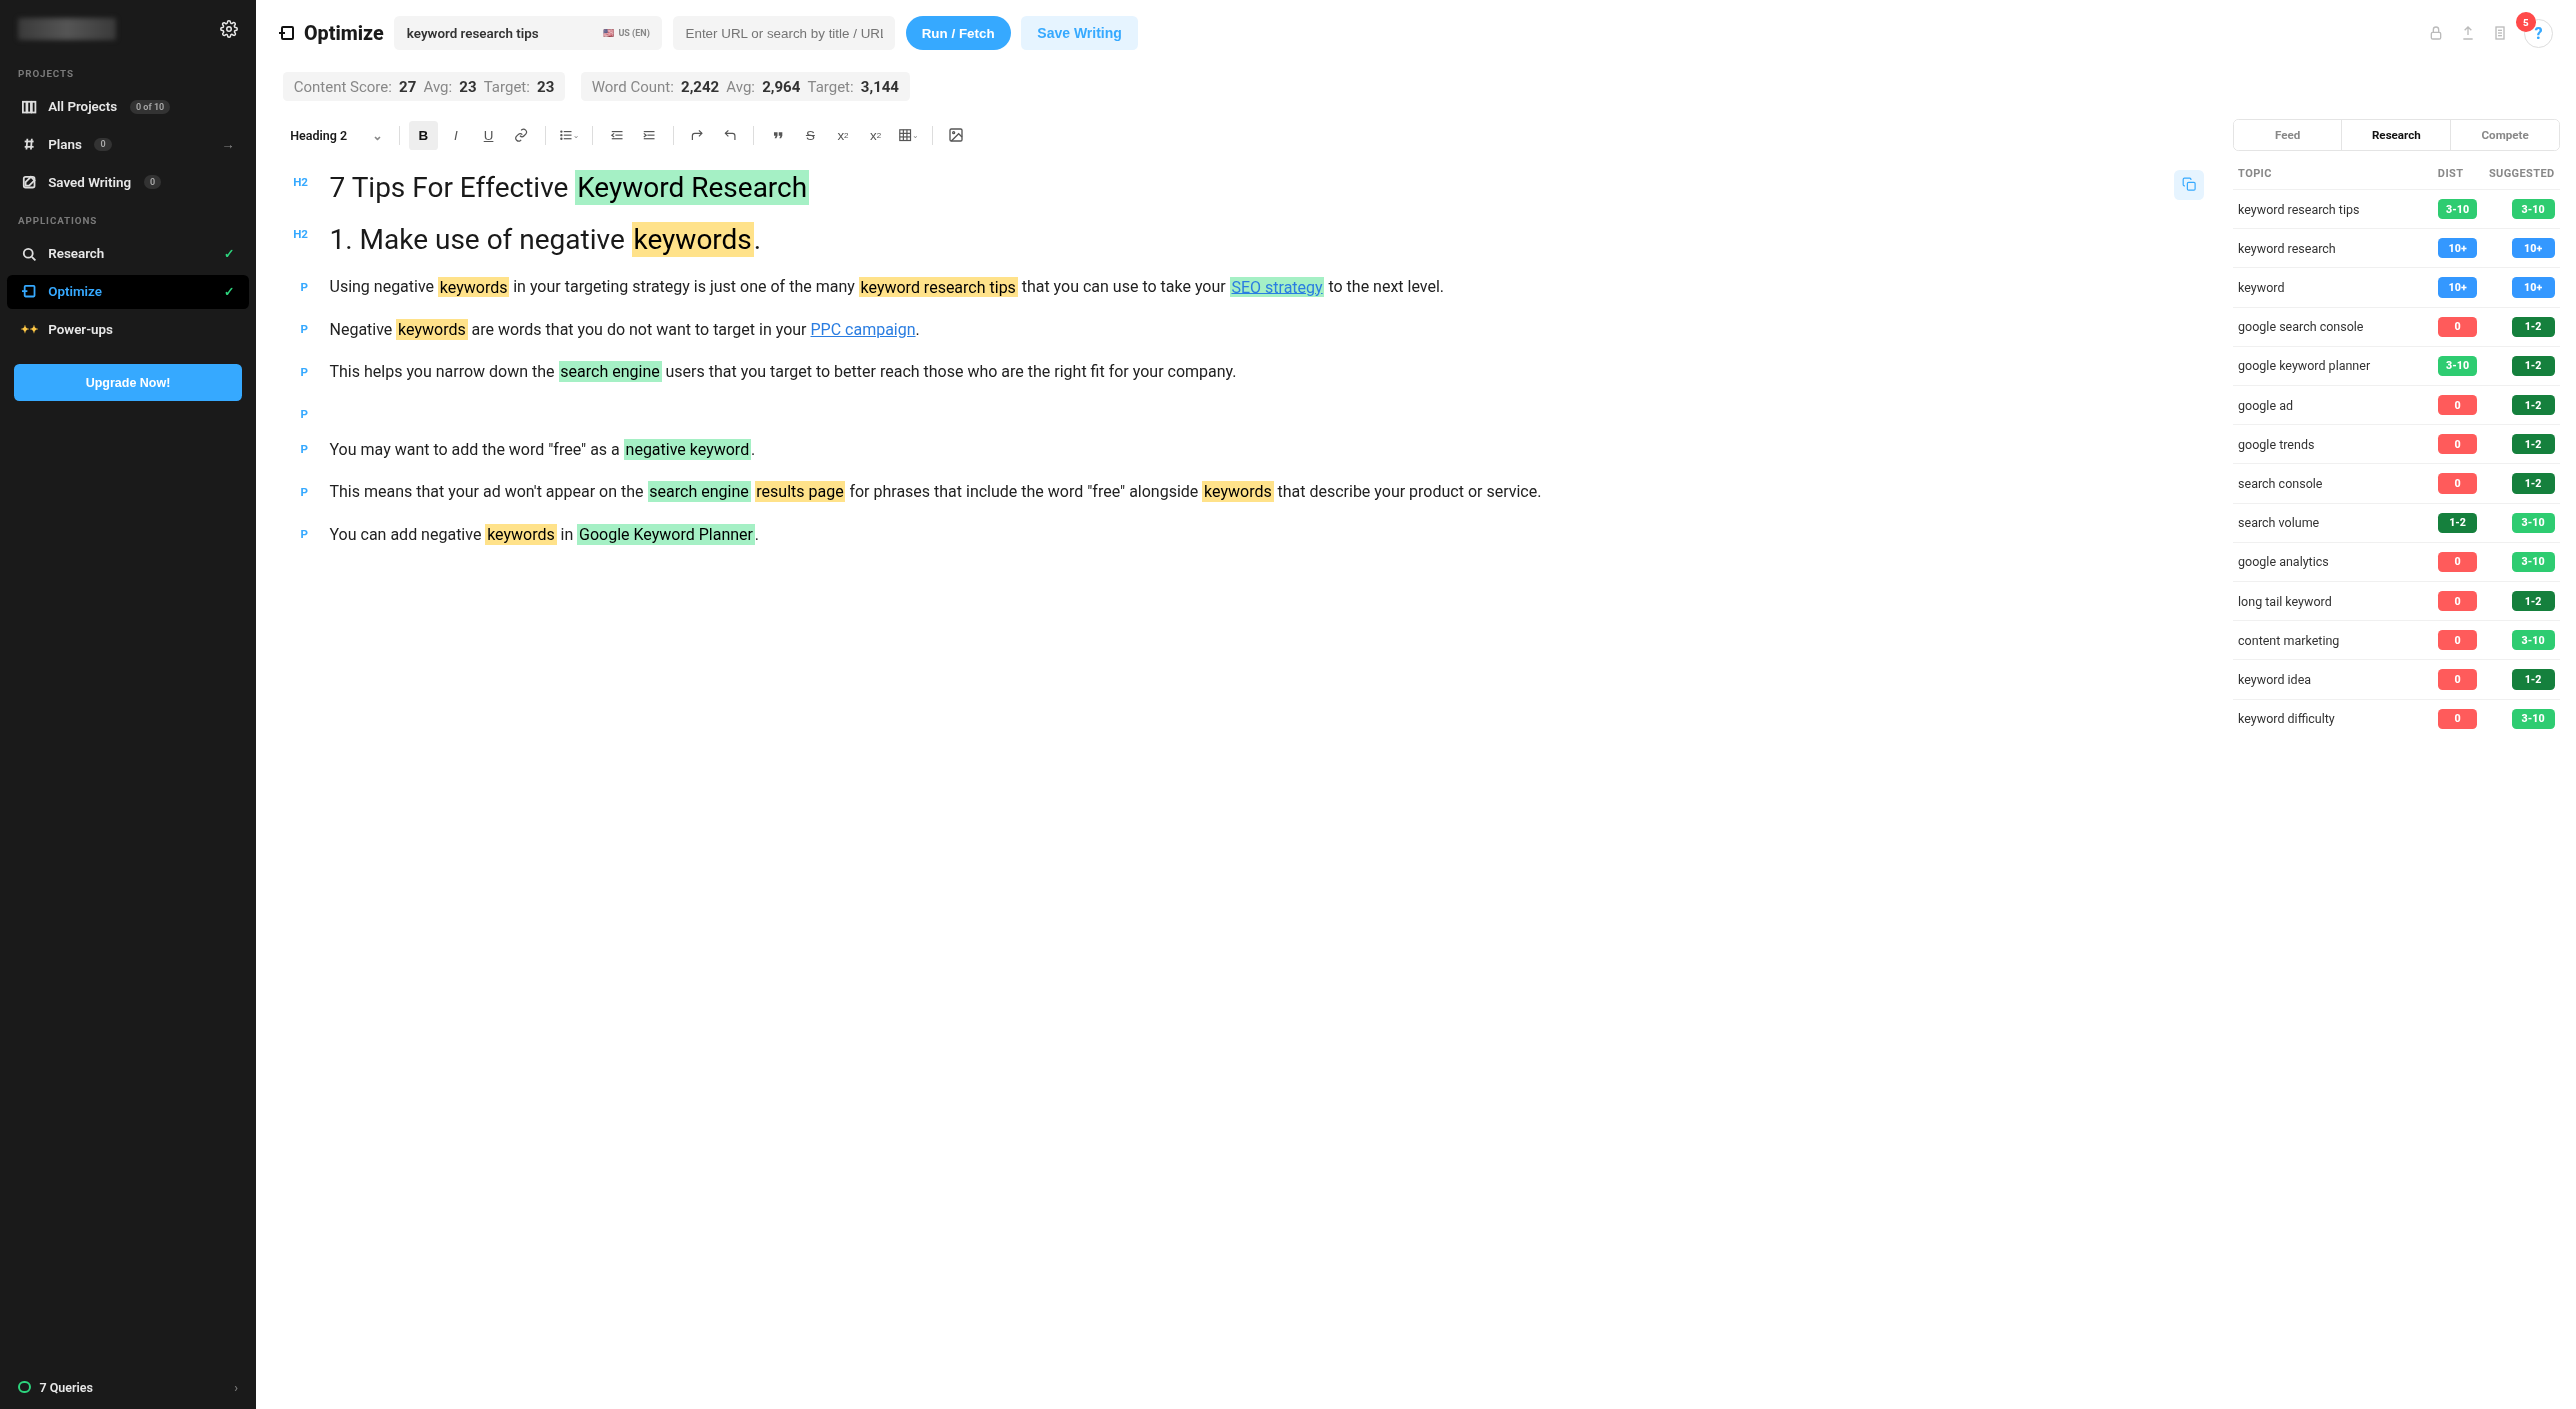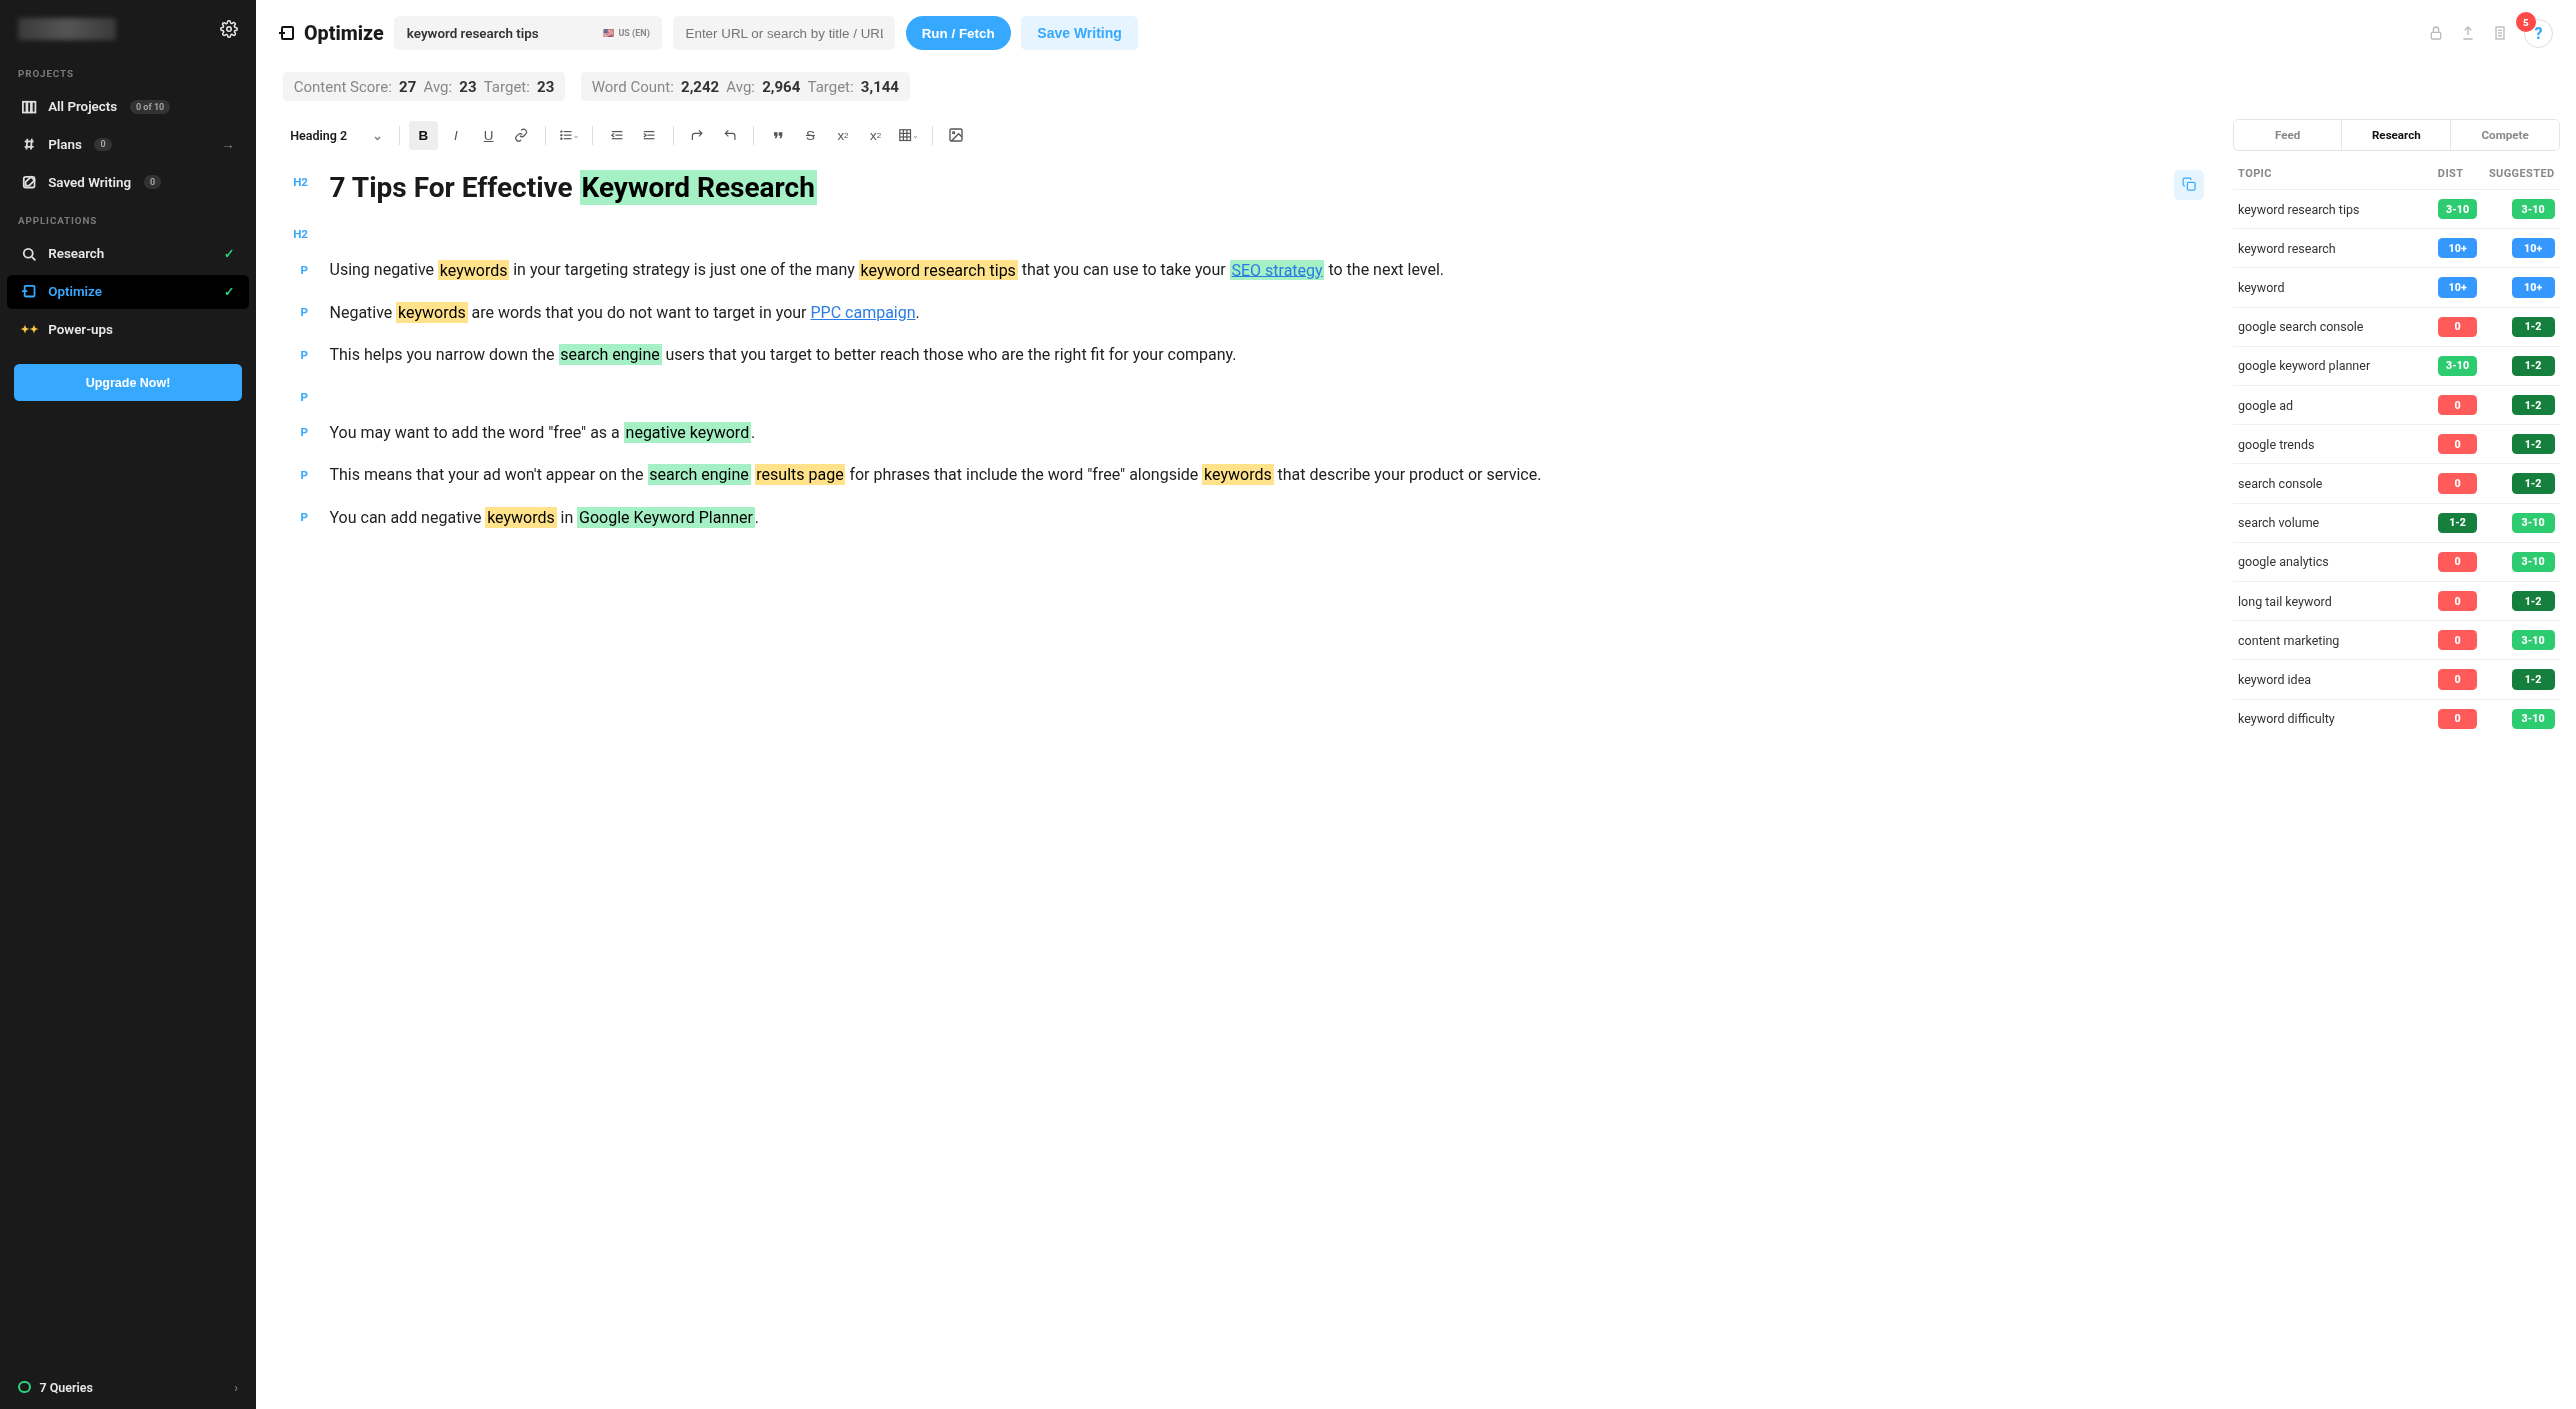--- a/index.html
+++ b/index.html
@@ -50,21 +50,21 @@
 .toolbar { display: flex; align-items: center; gap: 3.6px; padding: 7.2px 0; margin-top: 3.6px; }
 .tb-select { border: none; background: transparent; font-size: 12.5px; font-weight: 600; padding: 4.5px 7.2px; cursor: pointer; min-width: 107px; display:flex; align-items:center; justify-content:space-between;}
 .tb-btn { width: 29px; height: 29px; display: flex; align-items: center; justify-content: center; border-radius: 3.6px; cursor: pointer; font-size: 13.4px; color: #555; border: none; background: transparent; }
 .tb-btn.active { background: #eee; font-weight: 800; color: #111; }
 .tb-sep { width: 0.9px; height: 19.7px; background: #ddd; margin: 0 5.4px; }
 
 
 .content { position: relative; padding-top: 12.5px; }
 .content-line { display: flex; align-items: flex-start; gap: 21.5px; margin-bottom: 16px; }
 .line-tag { width: 25px; text-align: right; font-size: 11.6px; font-weight: 700; color: #36a9ff; padding-top: 5.4px; flex-shrink: 0; }
-.content h2 { font-size: 28px; font-weight: 700; line-height: 1.3; }
+.content h2 { font-size: 28px; font-weight: 400; line-height: 1.3; }
 .content p { font-size: 16px; line-height: 1.65; color: #222; }
 mark.green { background: #a5f0c5; padding: 0.9px 1.8px; }
 mark.yellow { background: #ffe28a; padding: 0.9px 1.8px; }
 a.link { color: #2a7de1; text-decoration: underline; }
 .copy-btn { position: absolute; right: 0; top: 12.5px; width: 30px; height: 30px; background: #e6f4ff; border-radius: 5.4px; display: flex; align-items: center; justify-content: center; color: #36a9ff; cursor: pointer; }
 
 
 .rpanel { width: 354px; flex-shrink: 0; padding: 12.5px 16px 0 10.7px; overflow-y: auto; }
 .tabs { display: flex; border: 0.9px solid #e4e4e4; border-radius: 5.4px; overflow: hidden; margin: 5.4px 0 16px; }
 .tab { flex: 1; text-align: center; padding: 8px 0; font-size: 11.6px; font-weight: 700; color: #888; cursor: pointer; background: #fff; border-right: 0.9px solid #e4e4e4; }
@@ -340,20 +340,21 @@
                 <path d="M5 15H4a2 2 0 0 1-2-2V4a2 2 0 0 1 2-2h9a2 2 0 0 1 2 2v1"></path>
               </svg>
             </div>
 
           <div class="content-line">
             <span class="line-tag">H2</span>
             <h2><span>7 Tips For Effective </span><mark class="green">Keyword Research</mark></h2>
           </div>
           <div class="content-line">
             <span class="line-tag">H2</span>
+            <h2><span>1. Make use of negative </span><mark class="yellow">keywords</mark><span>.</span></h2>
           </div>
           <div class="content-line">
             <span class="line-tag">P</span>
             <p><span>Using negative </span><mark class="yellow">keywords</mark><span> in your targeting strategy is just one of the many </span><mark class="yellow">keyword research tips</mark><span> that you can use to take your </span><mark class="green"><a class="link">SEO strategy</a></mark><span> to the next level.</span></p>
           </div>
           <div class="content-line">
             <span class="line-tag">P</span>
             <p><span>Negative </span><mark class="yellow">keywords</mark><span> are words that you do not want to target in your </span><a class="link">PPC campaign</a><span>.</span></p>
           </div>
           <div class="content-line">

